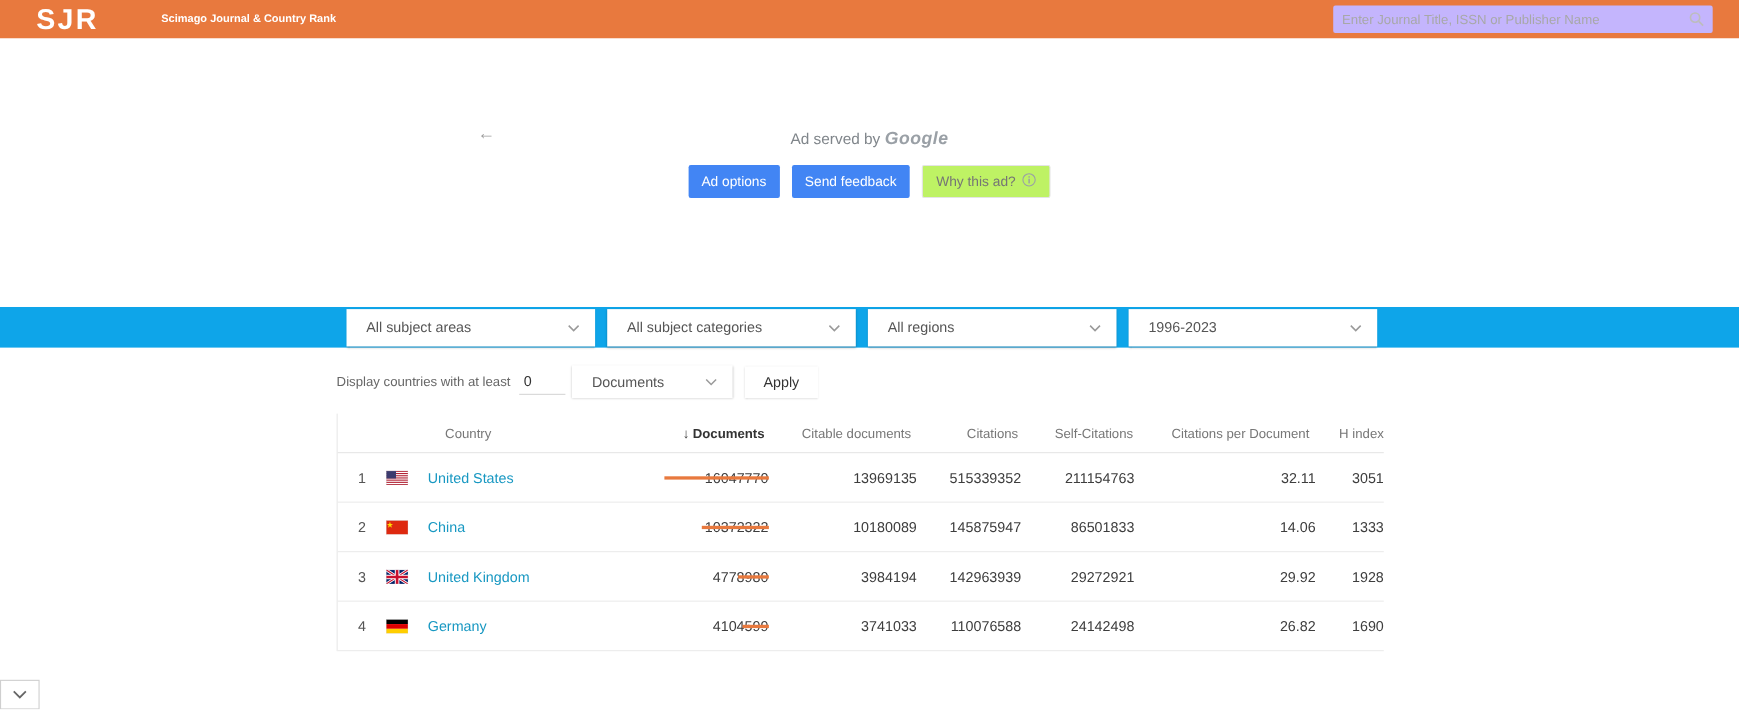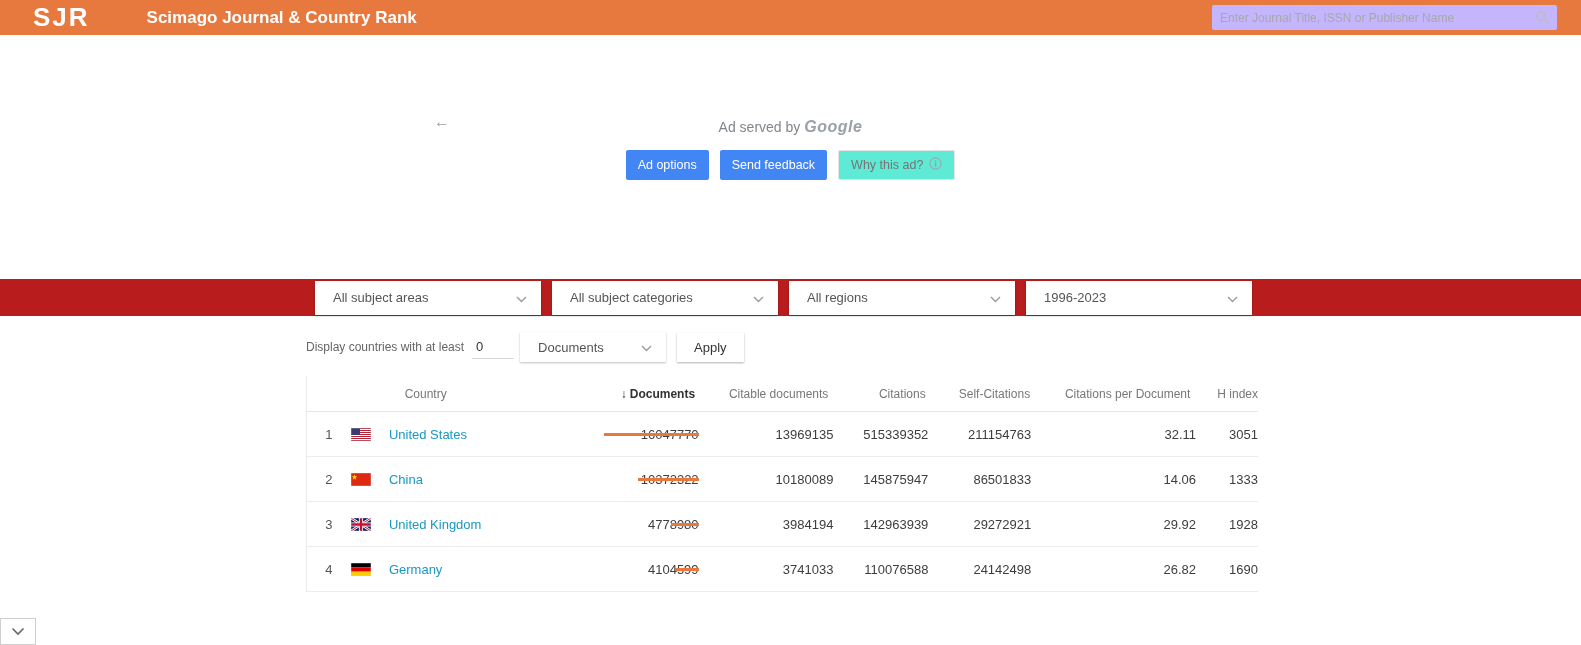--- a/index.html
+++ b/index.html
@@ -3,43 +3,43 @@
 <meta charset="utf-8">
 <style>
   * { margin:0; padding:0; box-sizing:border-box; }
   html,body { background:#fff; }
   body { font-family:"Liberation Sans", sans-serif; color:#333; }
   .page { position:relative; width:1581px; height:645px; overflow:hidden; background:#fff; }
 
   
   .topbar { height:35px; background:#E8793E; display:flex; align-items:center; position:relative; }
   .logo { color:#fff; font-size:26px; font-weight:bold; letter-spacing:2px; margin-left:33px; line-height:35px; cursor:pointer; }
-  .site-title { color:#fff; font-size:17px; font-weight:bold; margin-left:57px; }
+  .site-title { color:#fff; font-size:10px; font-weight:bold; margin-left:57px; }
   .searchbox { position:absolute; right:24px; top:5px; width:345px; height:25px; background:#c4b5fd; border-radius:2px; display:flex; align-items:center; }
   .searchbox input { flex:1; border:none; outline:none; background:transparent; font-family:"Liberation Sans",sans-serif; font-size:12px; color:#444; padding:0 8px; }
   .searchbox input::placeholder { color:#a8a8a8; }
   .search-ic { display:flex; align-items:center; padding-right:7px; cursor:pointer; }
 
   
   .mainnav { height:36px; background:#efefef; border-bottom:1px solid #e2e2e2; display:flex; justify-content:center; align-items:stretch; gap:8px; }
   .nav-item { display:flex; align-items:center; padding:0 14px; font-size:13px; color:#3c3c3c; text-decoration:none; border-bottom:3px solid transparent; border-top:3px solid transparent; cursor:pointer; }
   .nav-item.active { border-bottom-color:#E8793E; }
 
   
   .ad-area { position:relative; height:244px; background:#fff; }
   .ad-back { position:absolute; left:434px; top:78px; font-size:16px; color:#9e9e9e; cursor:pointer; }
   .ad-served { text-align:center; padding-top:83px; font-size:14px; color:#80868b; }
   .glogo { font-size:16px; color:#9aa0a6; font-weight:bold; margin-left:4px; letter-spacing:0.5px;font-style:italic; }
   .ad-buttons { display:flex; justify-content:center; gap:11px; margin-top:14px; }
   .ad-btn { font-family:"Liberation Sans",sans-serif; font-size:12.5px; border:none; padding:6px 12px; cursor:pointer; border-radius:2px; }
   .ad-btn.blue { background:#4285F4; color:#fff; }
-  .ad-btn.white { background:#5eead4; color:#757575; border:1px solid #e4e4e4; display:flex; align-items:center; gap:6px; }
-
-  
-  .filterband { height:37px; background:#b91c1c; display:flex; align-items:center; padding-left:315px; gap:11px; }
+  .ad-btn.white { background:#bef264; color:#757575; border:1px solid #e4e4e4; display:flex; align-items:center; gap:6px; }
+
+  
+  .filterband { height:37px; background:#0ea5e9; display:flex; align-items:center; padding-left:315px; gap:11px; }
   .select { width:226px; height:34px; background:#fff; box-shadow:0 1px 2px rgba(0,0,0,0.25); display:flex; align-items:center; padding:0 14px 0 18px; cursor:pointer; }
   .sel-label { flex:1; font-size:13px; color:#555; }
 
   
   .controls { width:952px; margin:16px 0 0 306px; display:flex; align-items:center; }
   .min-label { font-size:12px; color:#666; }
   .min-input { width:42px; margin-left:8px; border:none; border-bottom:1px solid #d6d6d6; font-family:"Liberation Sans",sans-serif; font-size:13px; color:#333; padding:4px 4px; outline:none; }
   .select.small { width:146px; height:30px; margin-left:6px; }
   .apply-btn { margin-left:11px; background:#fff; border:none; box-shadow:0 1px 2px rgba(0,0,0,0.3); padding:7px 17px; font-family:"Liberation Sans",sans-serif; font-size:13px; color:#333; cursor:pointer; }
   .download-btn { margin-left:auto; background:#fff; border:1px solid #c4c4c4; border-radius:3px; padding:7px 15px; display:flex; align-items:center; gap:8px; font-family:"Liberation Sans",sans-serif; font-size:12.5px; color:#333; cursor:pointer; }

